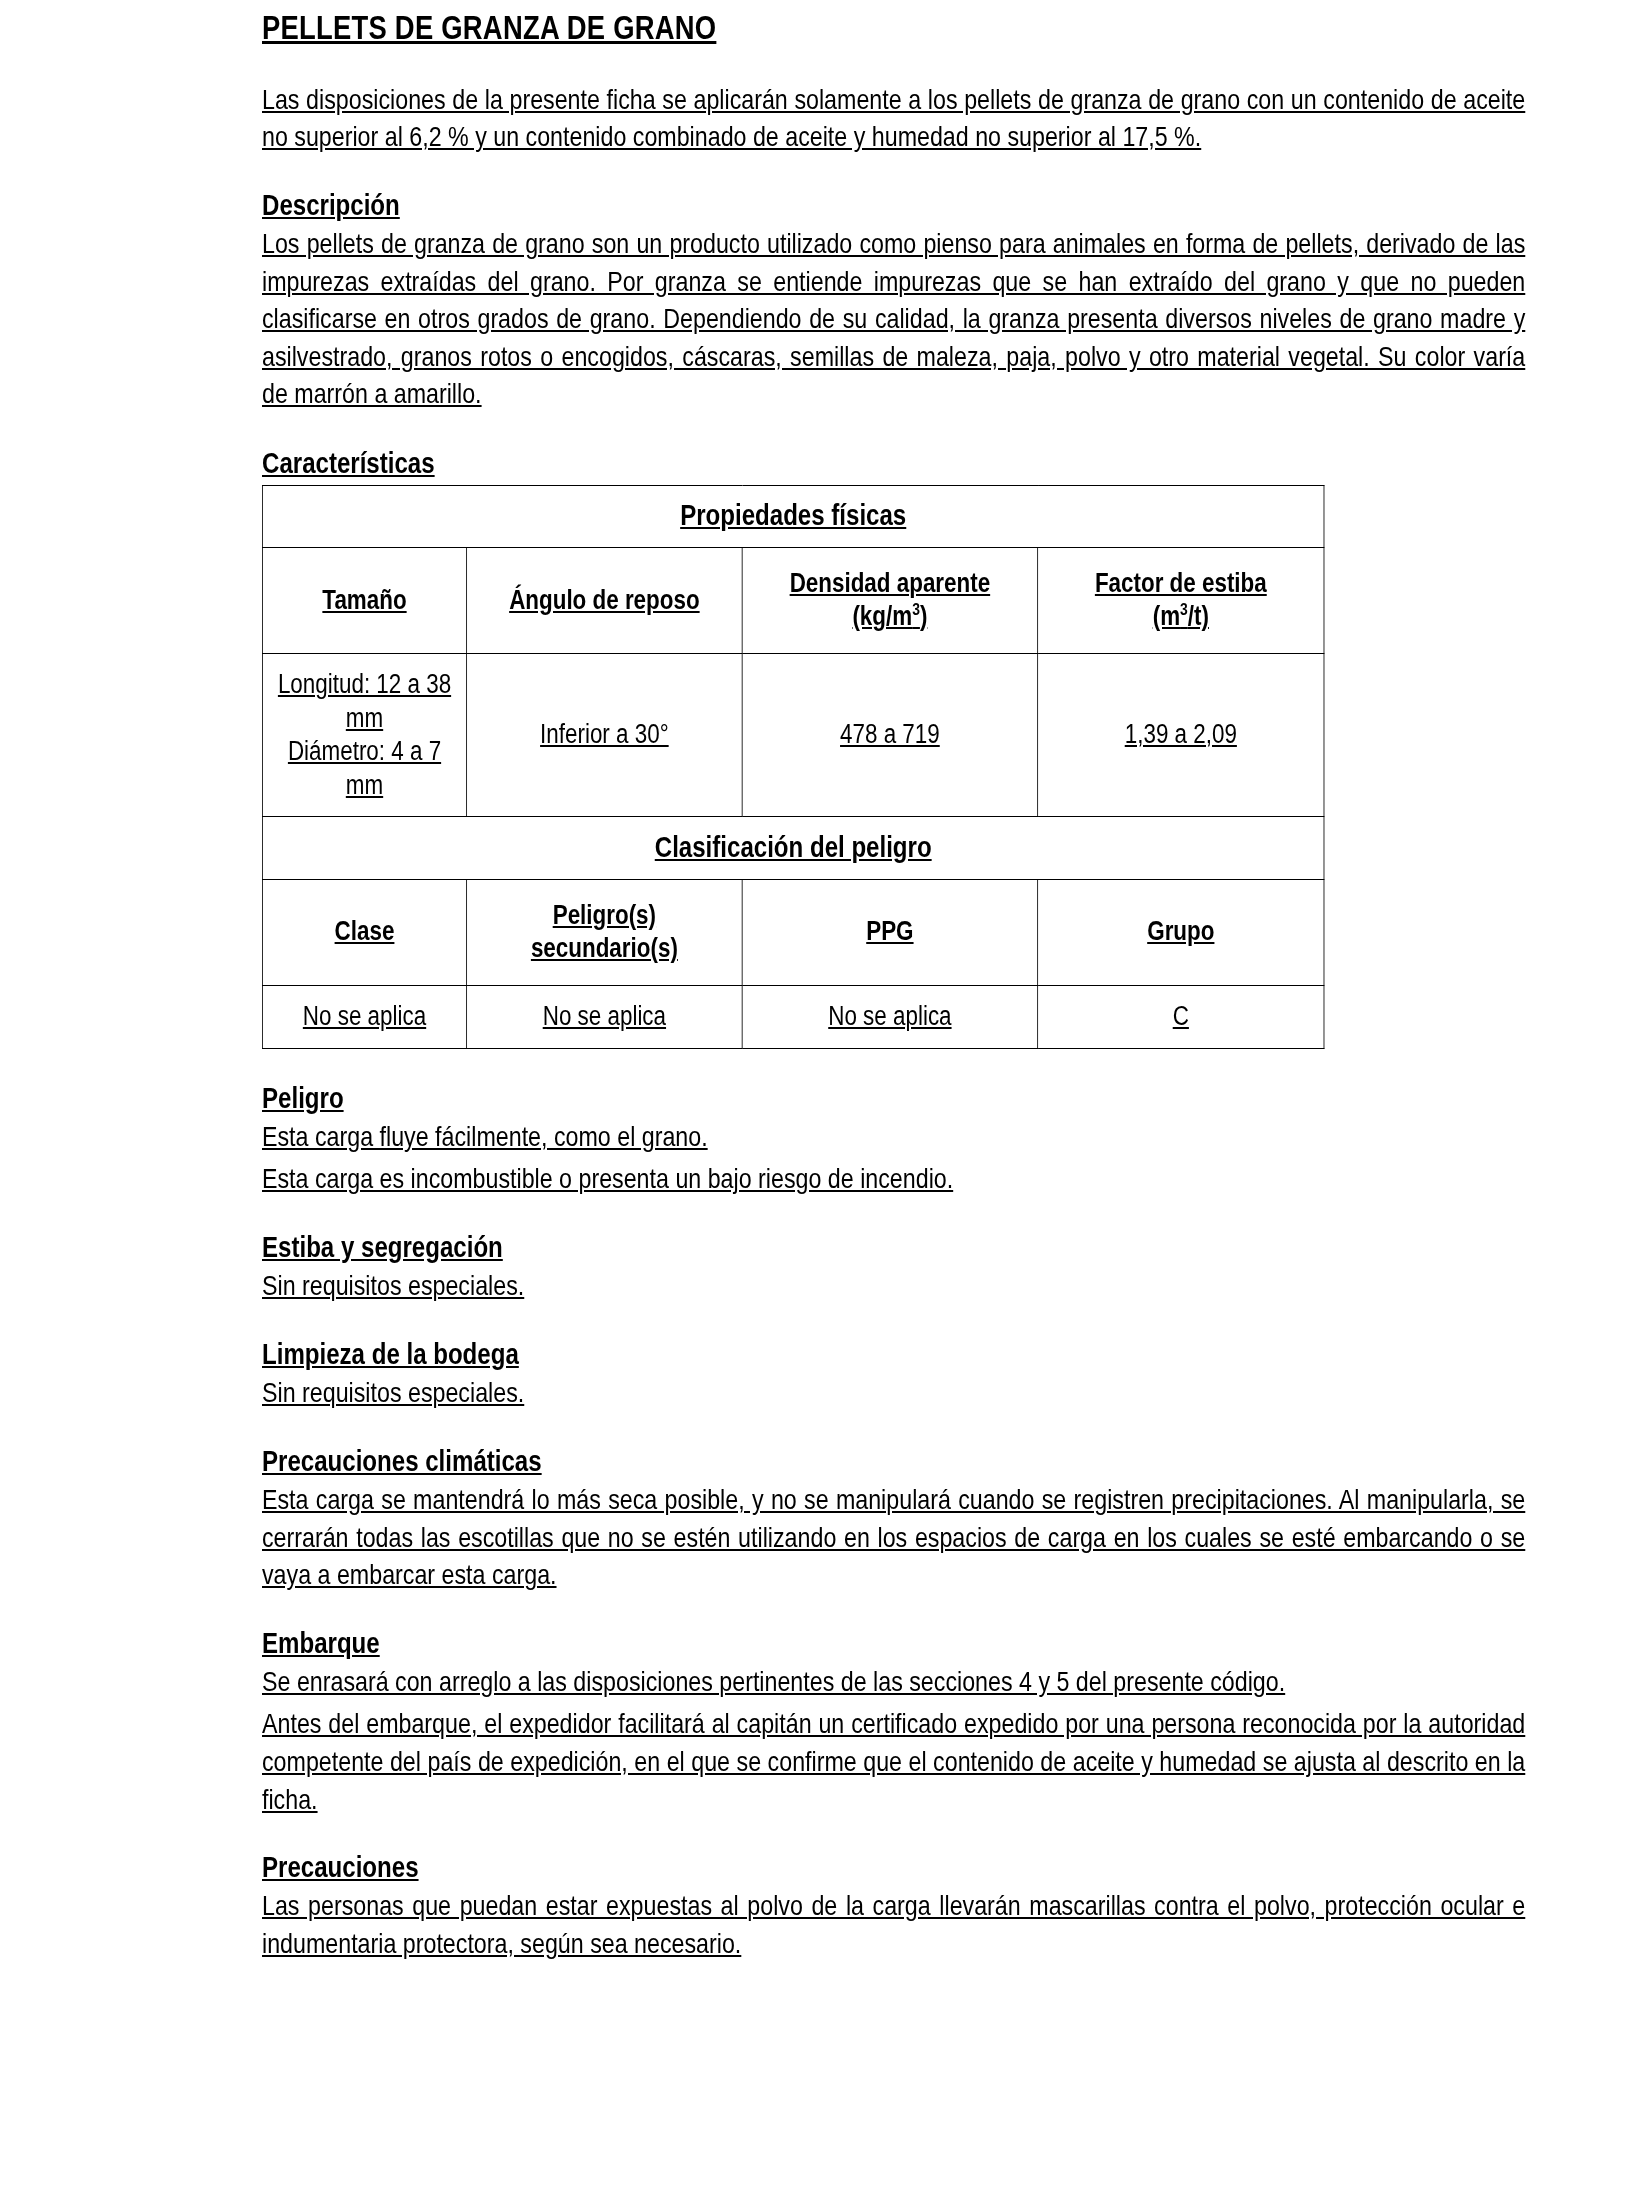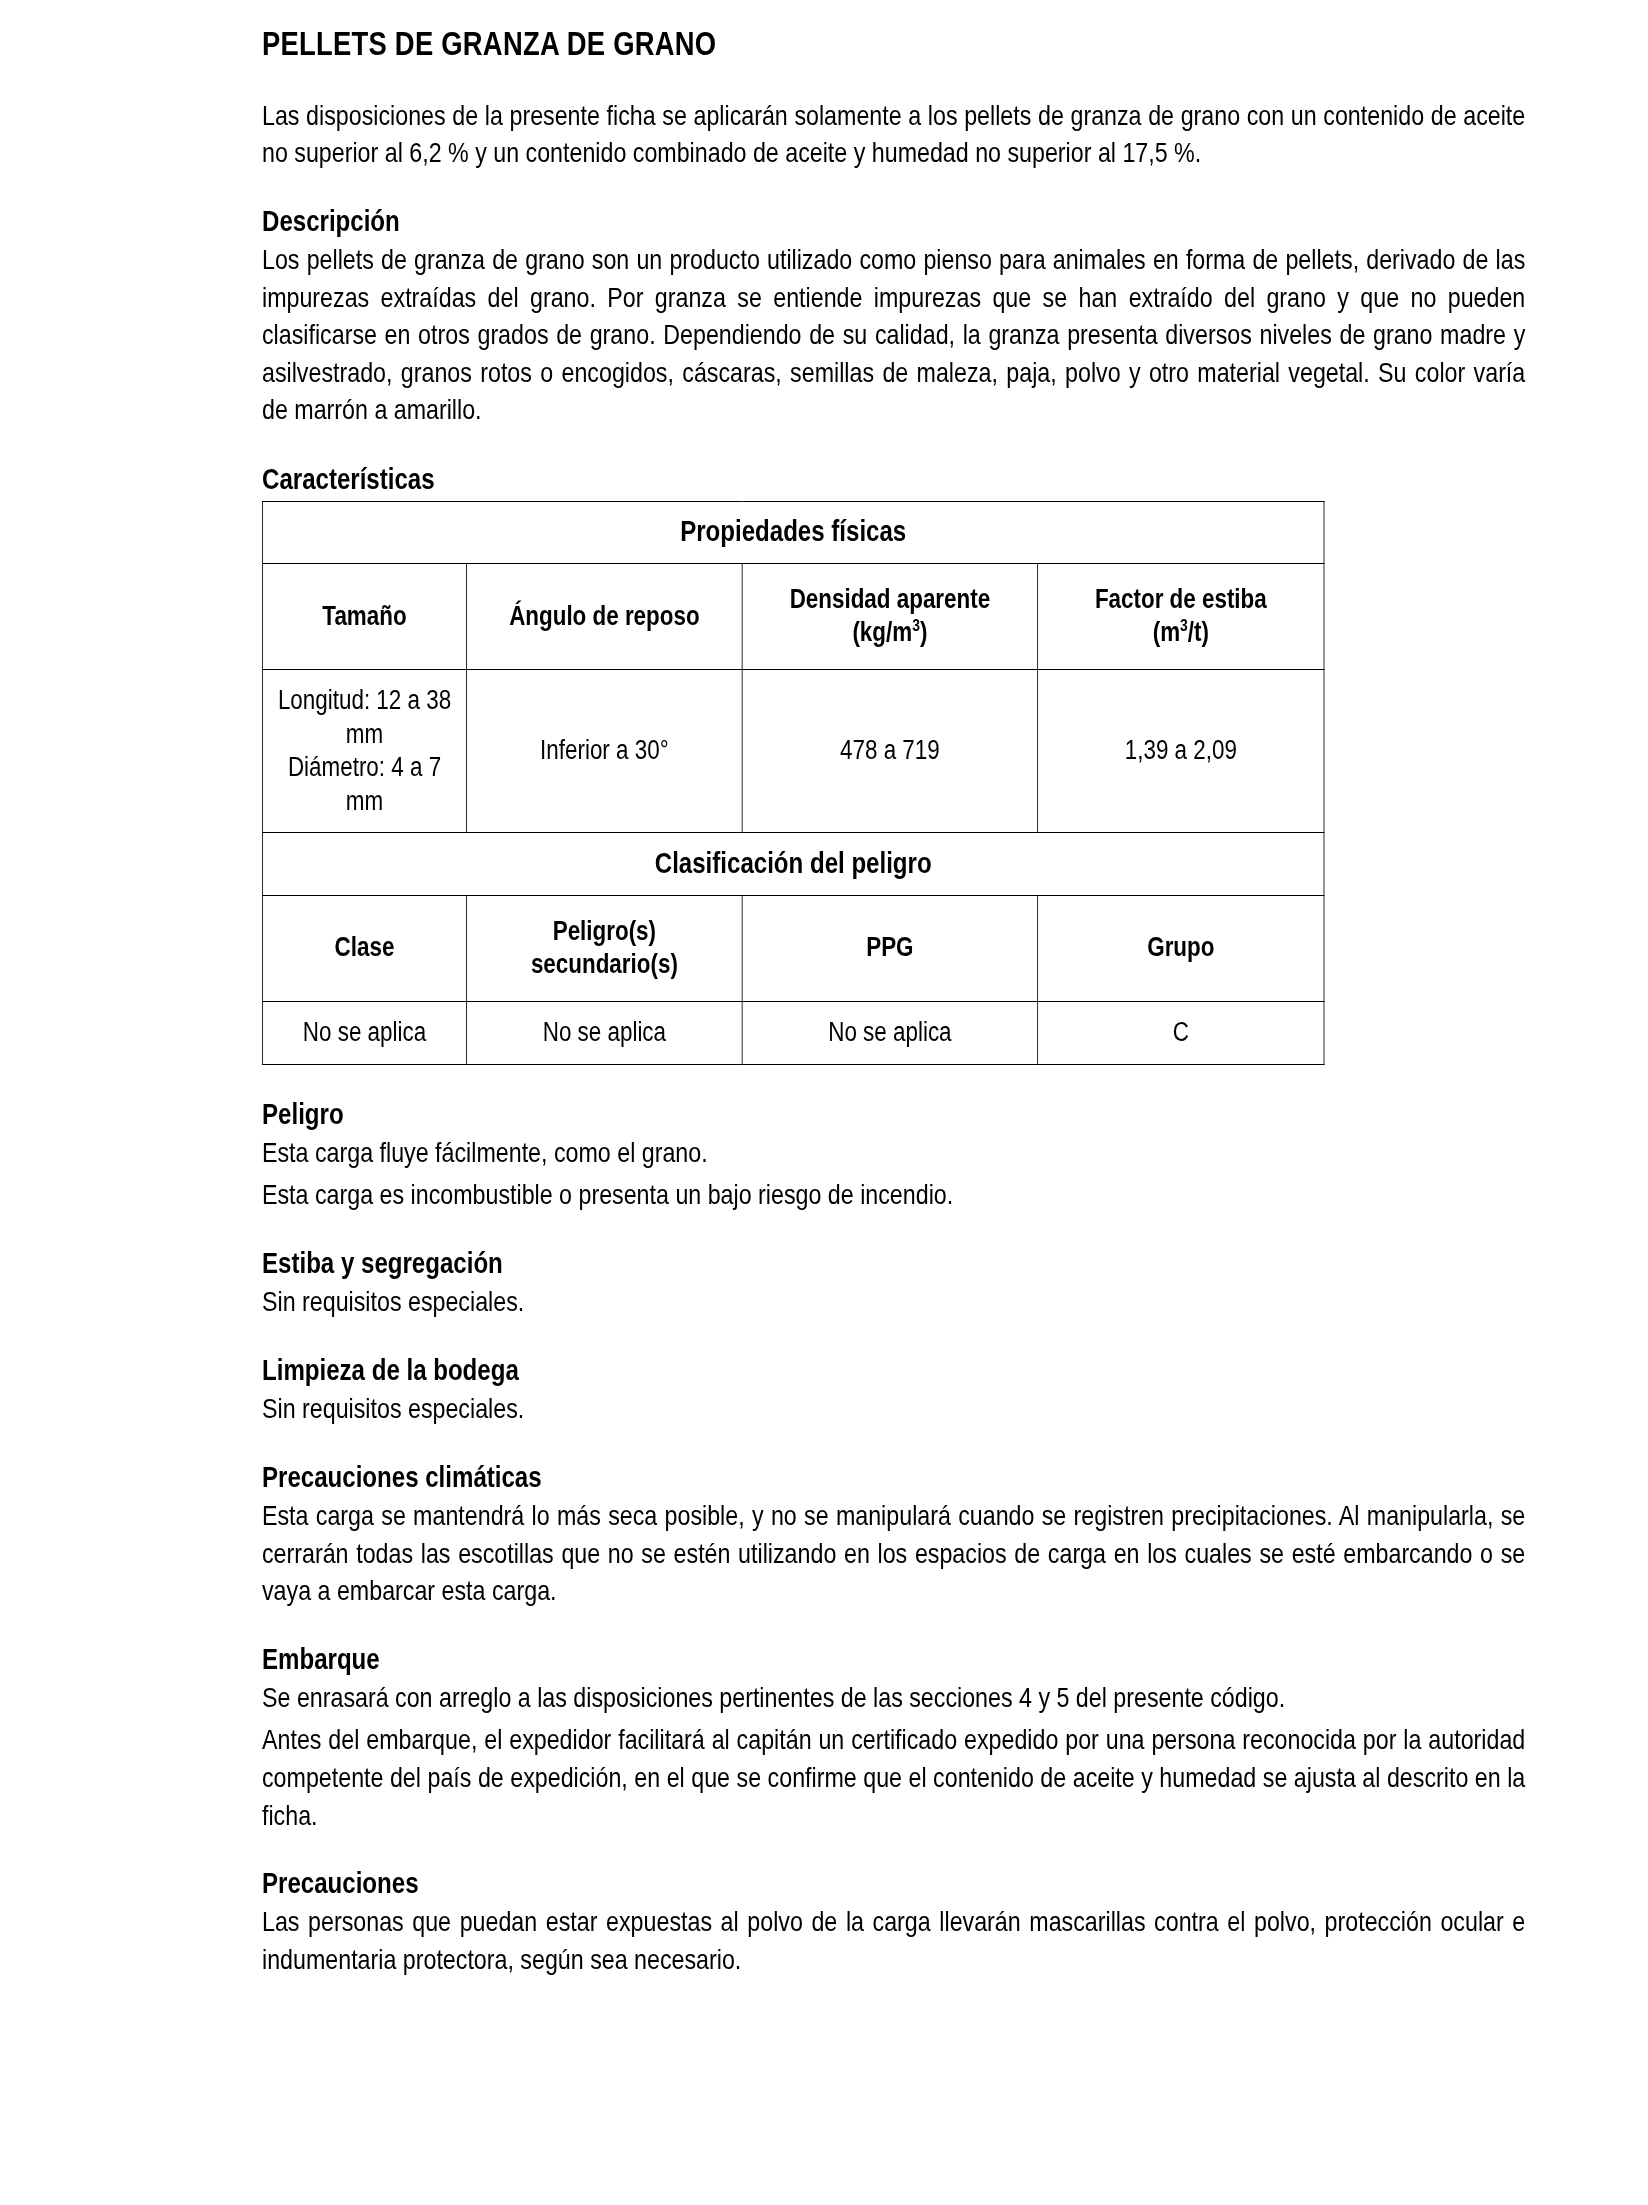--- a/index.html
+++ b/index.html
@@ -13,22 +13,23 @@
     height: 2205px;
     font-family: "Liberation Sans", "DejaVu Sans", sans-serif;
     color: #000000;
     -webkit-font-smoothing: antialiased;
   }
   .page {
     position: relative;
     width: 1648px;
     height: 2205px;
     box-sizing: border-box;
-    padding: 27px 127px 0 262px;
+    padding: 11px 127px 0 262px;
     background: #ffffff;
+    text-decoration: underline;
   }
   .content {
     width: 1263px;
     transform: scaleX(0.83);
     transform-origin: left top;
     width: 1522px;
   }
 
   
   h1.doc-title {

